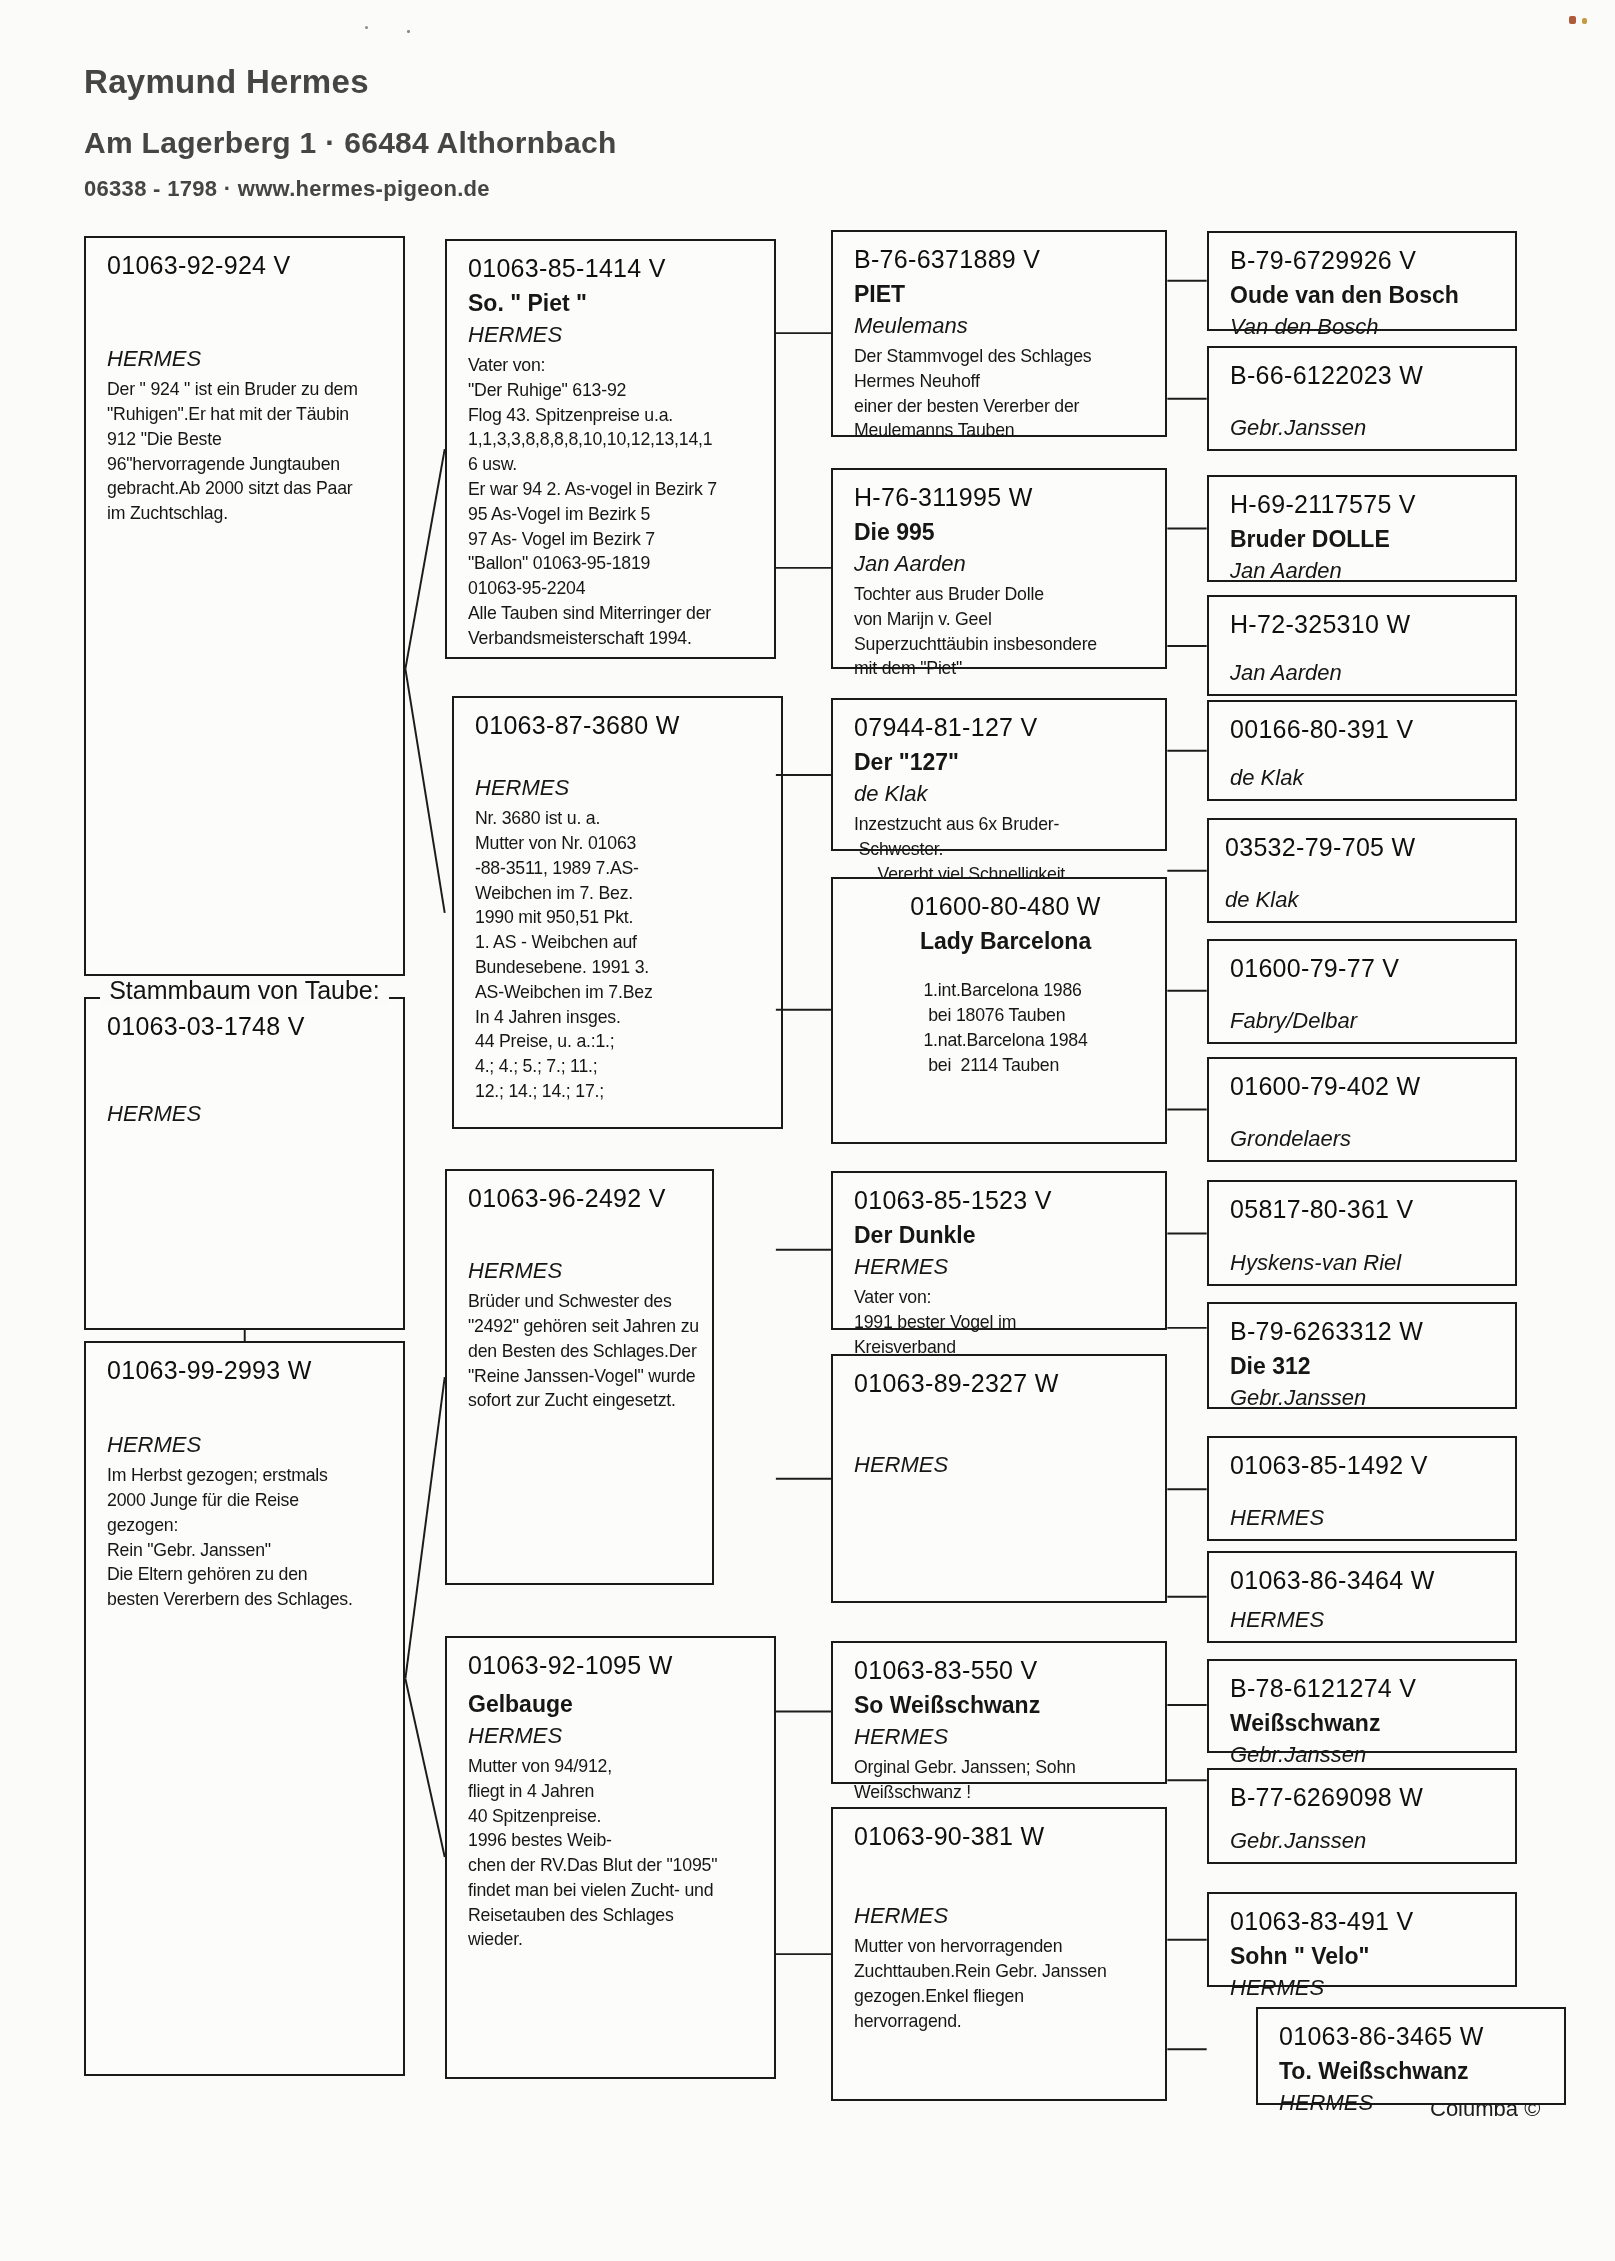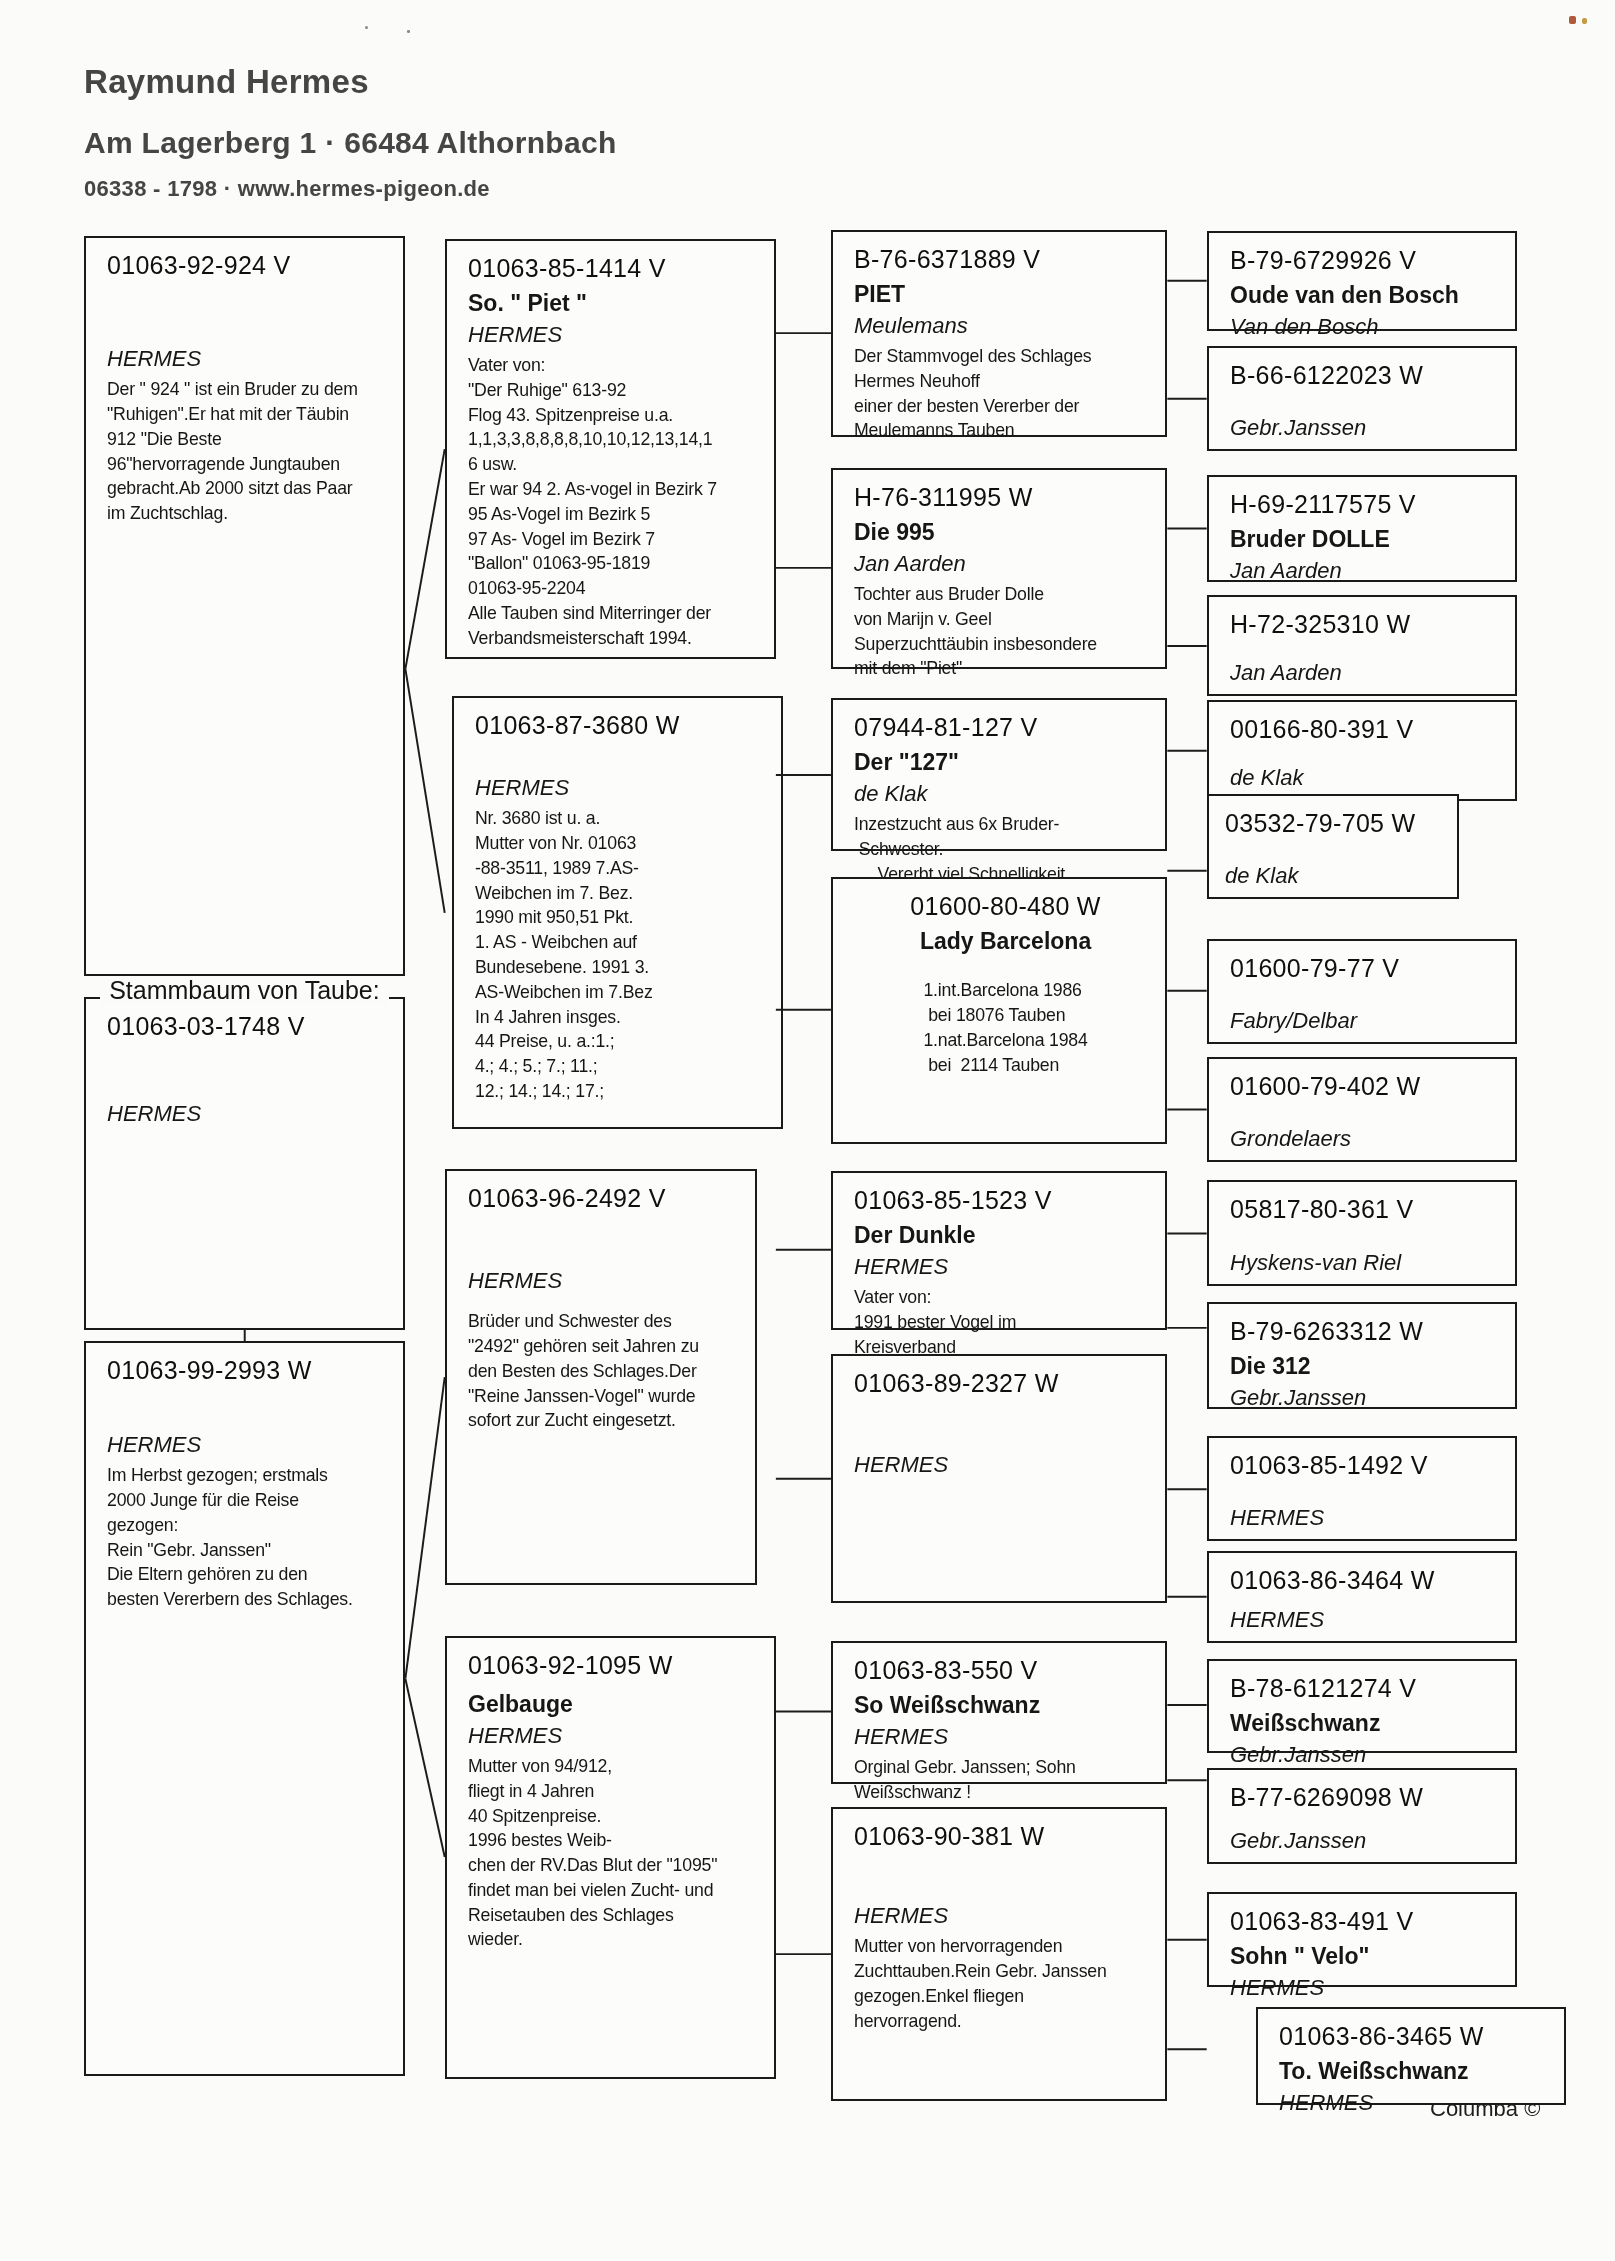--- a/index.html
+++ b/index.html
@@ -104,21 +104,21 @@
 Weibchen im 7. Bez.
 1990 mit 950,51 Pkt.
 1. AS - Weibchen auf
 Bundesebene. 1991 3.
 AS-Weibchen im 7.Bez
 In 4 Jahren insges.
 44 Preise, u. a.:1.;
 4.; 4.; 5.; 7.; 11.;
 12.; 14.; 14.; 17.;</div>
       </div>
-      <div class="box" style="left: 445px; top: 1169px; width: 312px; height: 416px; gap: 10px;">
+      <div class="box" style="left: 445px; top: 1169px; width: 269px; height: 416px;">
         <div class="ring">01063-96-2492 V</div>
         <div class="pbreeder" style="margin-top: 45px;">HERMES</div>
         <div class="pbody">Brüder und Schwester des
 "2492" gehören seit Jahren zu
 den Besten des Schlages.Der
 "Reine Janssen-Vogel" wurde
 sofort zur Zucht eingesetzt.</div>
       </div>
       <div class="box" style="left: 445px; top: 1636px; width: 331px; height: 443px;">
         <div class="ring">01063-92-1095 W</div>
@@ -210,21 +210,21 @@
         <div class="pbreeder">Jan Aarden</div>
       </div>
       <div class="box" style="left: 1207px; top: 595px; width: 310px; height: 101px;">
         <div class="ring">H-72-325310 W</div>
         <div class="pbreeder" style="margin-top: auto;">Jan Aarden</div>
       </div>
       <div class="box" style="left: 1207px; top: 700px; width: 310px; height: 101px;">
         <div class="ring">00166-80-391 V</div>
         <div class="pbreeder" style="margin-top: auto;">de Klak</div>
       </div>
-      <div class="box" style="left: 1207px; top: 794px; width: 252px; height: 105px; padding-left: 16px;">
+      <div class="box" style="left: 1207px; top: 818px; width: 310px; height: 105px; padding-left: 16px;">
         <div class="ring">03532-79-705 W</div>
         <div class="pbreeder" style="margin-top: auto;">de Klak</div>
       </div>
       <div class="box" style="left: 1207px; top: 939px; width: 310px; height: 105px;">
         <div class="ring">01600-79-77 V</div>
         <div class="pbreeder" style="margin-top: auto;">Fabry/Delbar</div>
       </div>
       <div class="box" style="left: 1207px; top: 1057px; width: 310px; height: 105px;">
         <div class="ring">01600-79-402 W</div>
         <div class="pbreeder" style="margin-top: auto;">Grondelaers</div>

